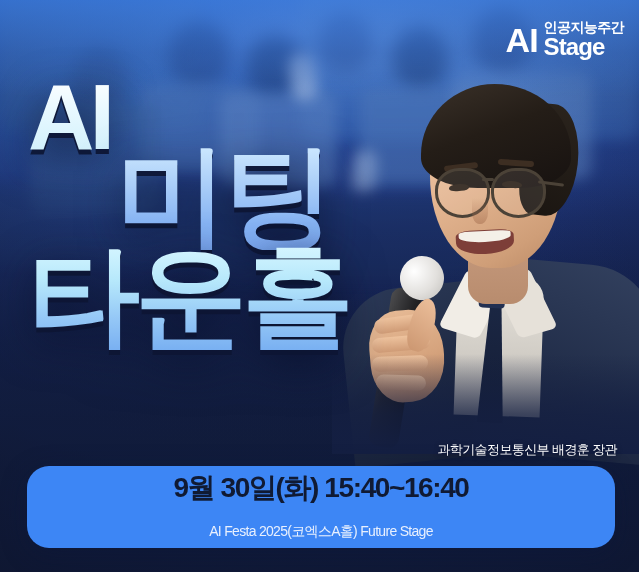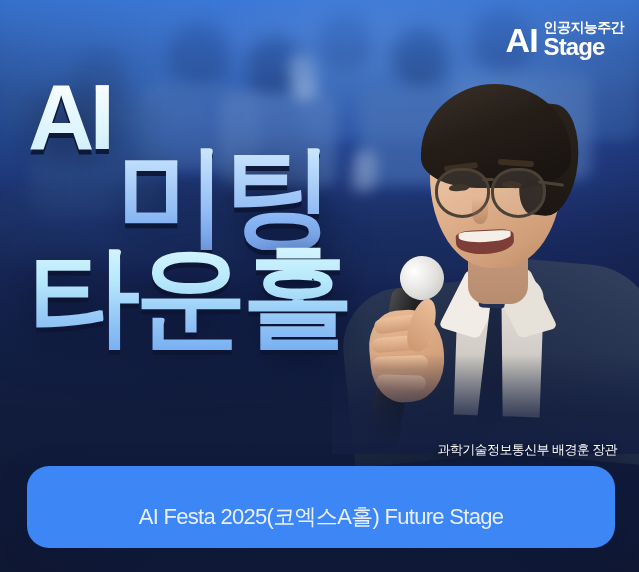--- a/index.html
+++ b/index.html
@@ -322,21 +322,21 @@
   .info-date {
     font-size: 28px;
     font-weight: 800;
     color: #101a33;
     letter-spacing: -1.4px;
     line-height: 1.1;
     white-space: nowrap;
   }
   .info-venue {
     margin-top: 20px;
-    font-size: 22px;
+    font-size: 14px;
     font-weight: 400;
     color: #e8f0fe;
     letter-spacing: -.7px;
     white-space: nowrap;
   }
 </style>
 </head>
 <body>
 
 <div class="poster">
@@ -420,16 +420,17 @@
 
   <div class="title">
     <div class="tline tline-1">AI</div>
     <div class="tline tline-3">미팅</div>
     <div class="tline tline-2">타운홀</div>
   </div>
 
   <div class="caption">과학기술정보통신부 배경훈 장관</div>
 
   <div class="infocard">
+    <div class="info-date">9월 30일(화) 15:40~16:40</div>
     <div class="info-venue">AI Festa 2025(코엑스A홀) Future Stage</div>
   </div>
 
 </div>
 
 </body></html>

